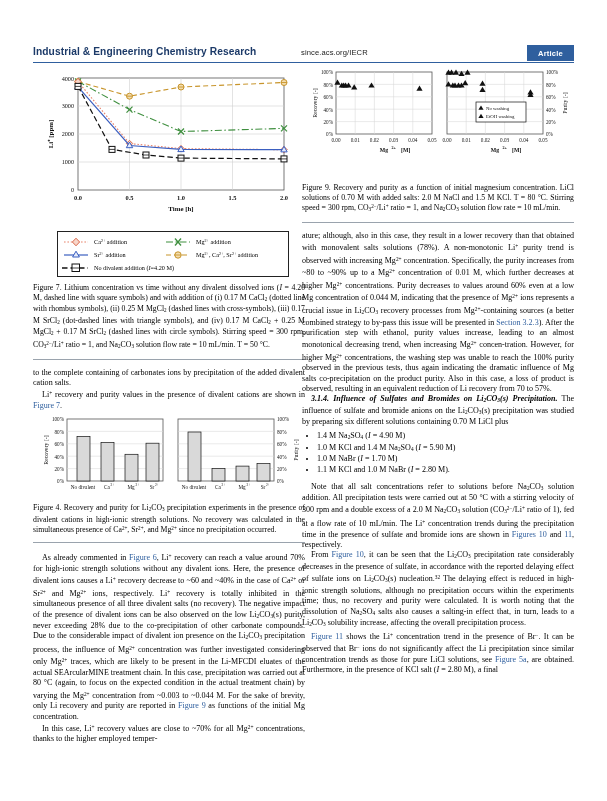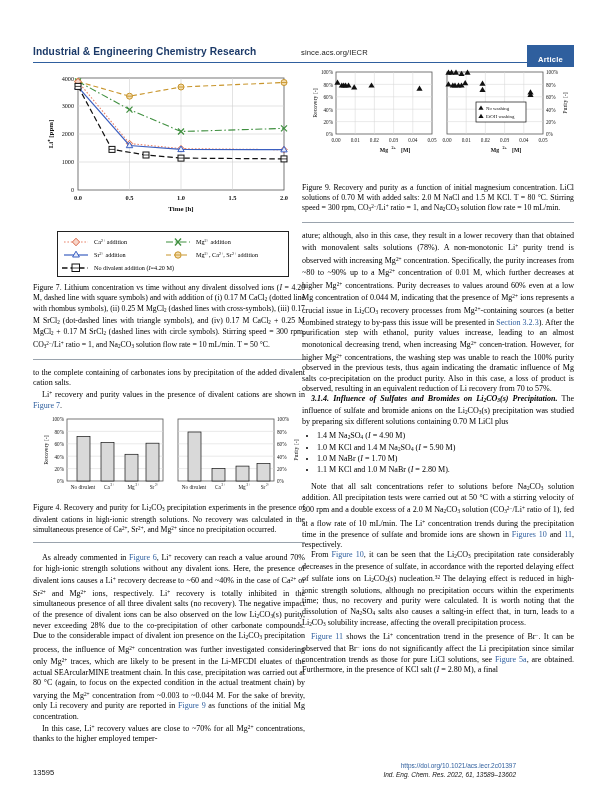--- a/index.html
+++ b/index.html
@@ -7,21 +7,21 @@
   .page{position:relative;width:549px;height:801px;padding:0;box-sizing:border-box;}
 
   
   .runhead{position:absolute;left:33px;top:46px;width:541px;height:22px;}
   .runhead .journal{position:absolute;left:0;top:0;font-family:"Liberation Sans",sans-serif;
     font-weight:bold;font-size:10.2px;color:#1c3a68;letter-spacing:.1px;white-space:nowrap;}
   .runhead .doiurl{position:absolute;left:268px;top:2px;font-family:"Liberation Sans",sans-serif;
     font-size:7.6px;color:#222;letter-spacing:.1px;}
   .runhead .artbadge{position:absolute;right:0;top:-1px;background:#2f5f9e;color:#fff;
     font-family:"Liberation Sans",sans-serif;font-size:7.6px;font-weight:bold;
-    padding:10px 11px 3px 11px;letter-spacing:.2px;}
+    padding:4px 11px 3px 11px;letter-spacing:.2px;}
   .runhead .rule{position:absolute;left:0;top:16px;width:541px;height:1.4px;background:#2f5f9e;}
 
   
   .col{position:absolute;top:66px;width:272px;}
   .colL{left:33px;}
   .colR{left:302px;}
 
   p{margin:0;font-size:8.05px;line-height:10.35px;text-align:justify;
     text-justify:inter-word;hyphens:auto;}
   p.ind{text-indent:9px;}
@@ -411,19 +411,14 @@
       <li>1.1 M KCl and 1.0 M NaBr (<i>I</i> = 2.80 M).</li>
     </ul>
 
     <p class="ind">Note that all salt concentrations refer to solutions before Na<sub>2</sub>CO<sub>3</sub> solution addition. All precipitation tests were carried out at 50 °C with a stirring velocity of 300 rpm and a double excess of a 2.0 M Na<sub>2</sub>CO<sub>3</sub> solution (CO<sub>3</sub><sup>2−</sup>/Li<sup>+</sup> ratio of 1), fed at a flow rate of 10 mL/min. The Li<sup>+</sup> concentration trends during the precipitation time in the presence of sulfate and bromide ions are shown in <span class="lnk">Figures 10</span> and <span class="lnk">11</span>, respectively.</p>
 
     <p class="ind">From <span class="lnk">Figure 10</span>, it can be seen that the Li<sub>2</sub>CO<sub>3</sub> precipitation rate considerably decreases in the presence of sulfate, in accordance with the reported delaying effect of sulfate ions on Li<sub>2</sub>CO<sub>3</sub>(s) nucleation.<sup>32</sup> The delaying effect is reduced in high-ionic strength solutions, although no precipitation occurs within the experiments time; thus, no recovery and purity were calculated. It is worth noting that the dissolution of Na<sub>2</sub>SO<sub>4</sub> salts also causes a salting-in effect that, in turn, leads to a Li<sub>2</sub>CO<sub>3</sub> solubility increase, affecting the overall precipitation process.</p>
 
     <p class="ind"><span class="lnk">Figure 11</span> shows the Li<sup>+</sup> concentration trend in the presence of Br<sup>−</sup>. It can be observed that Br<sup>−</sup> ions do not significantly affect the Li precipitation since similar concentration trends as those for pure LiCl solutions, see <span class="lnk">Figure 5a</span>, are obtained. Furthermore, in the presence of KCl salt (<i>I</i> = 2.80 M), a final</p>
   </div>
 
-  <div class="footer">
-    <div class="pageno">13595</div>
-    <div class="fdoi">https://doi.org/10.1021/acs.iecr.2c01397</div>
-    <div class="fcit">Ind. Eng. Chem. Res. 2022, 61, 13589–13602</div>
-  </div>
 
 </div>
 
 </body></html>

